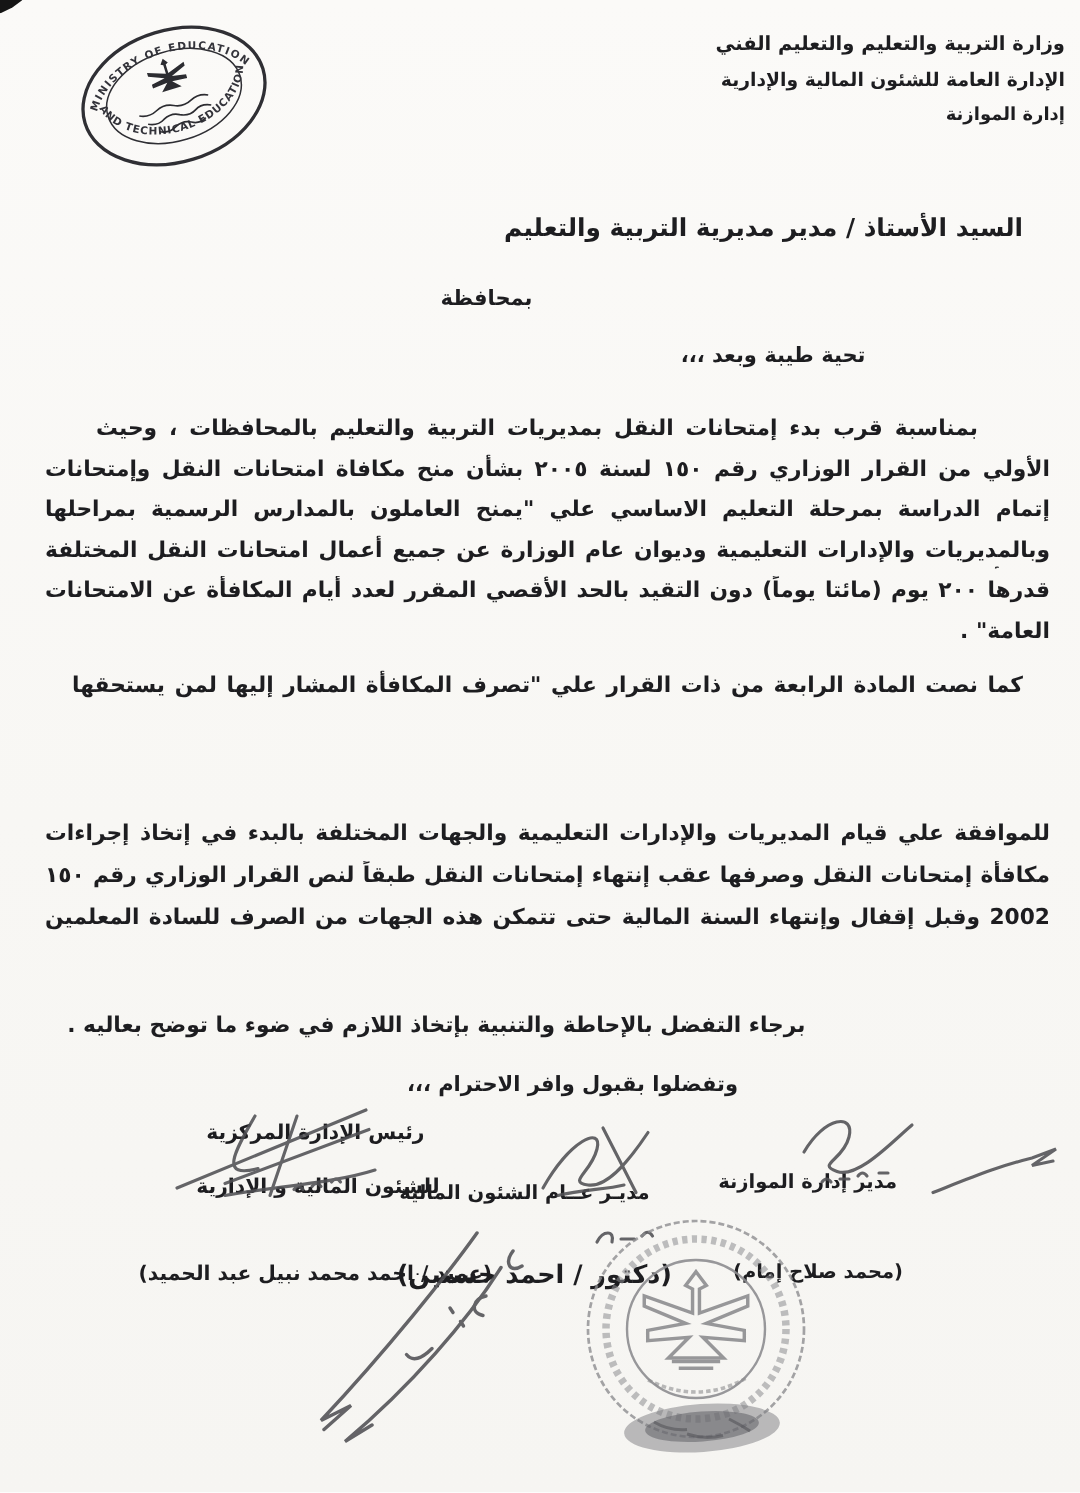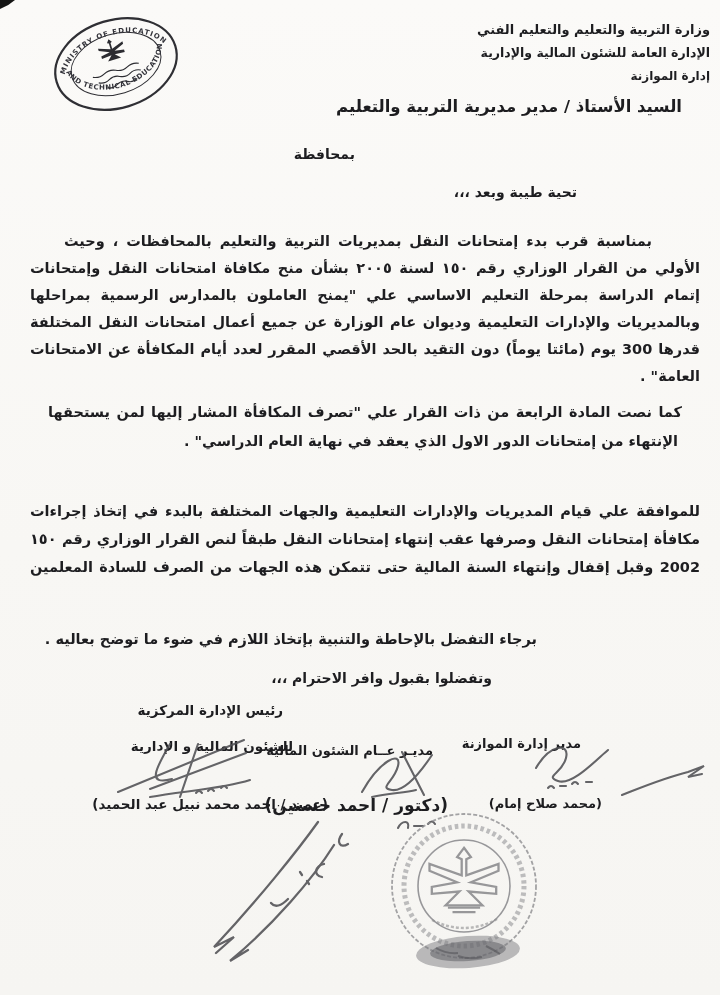--- a/index.html
+++ b/index.html
@@ -2,21 +2,21 @@
 <html lang="ar"><head>
 <meta charset="utf-8">
 <style>
   html,body{margin:0;padding:0;}
   body{width:720px;height:995px;position:relative;overflow:hidden;
        font-family:"DejaVu Sans","Liberation Sans",sans-serif;}
   .page{position:absolute;inset:0;background:linear-gradient(180deg,#fbfaf8 0%,#f8f7f4 55%,#f6f5f2 100%);}
   .corner-mark{position:absolute;left:0;top:0;width:15px;height:9px;background:#151515;
        clip-path:polygon(0 0,100% 0,55% 55%,0 100%);}
   .ar{direction:rtl;color:#1d1d20;font-weight:bold;}
-  .ln{position:absolute;font-size:14.5px;line-height:21px;white-space:nowrap;}
+  .ln{position:absolute;font-size:14.5px;line-height:21px;white-space:nowrap;margin-top:45px;}
   .just{white-space:normal;text-align:justify;text-align-last:justify;height:22px;overflow:hidden;}
   .head-line{position:absolute;right:10px;text-align:right;}
   .seal,.stamp,.inkwork{position:absolute;}
   .inkwork{pointer-events:none;}
 </style>
 </head>
 <body>
 
 <div class="page">
 
@@ -50,37 +50,36 @@
   <div class="ar head-line" style="top:69px;font-size:12px">إدارة الموازنة</div>
 
   <div class="ar ln" style="top:96px;right:38px;font-size:16.5px">السيد الأستاذ / مدير مديرية التربية والتعليم</div>
   <div class="ar ln" style="top:144px;right:365px;font-size:14px">بمحافظة</div>
   <div class="ar ln" style="top:182px;right:143px;font-size:14px">تحية طيبة وبعد ،،،</div>
 
   <div class="ar ln just" style="top:231px;right:68px;width:588px">بمناسبة قرب بدء إمتحانات النقل بمديريات التربية والتعليم بالمحافظات ، وحيث نصت المادة</div>
   <div class="ar ln just" style="top:258px;right:20px;left:30px">الأولي من القرار الوزاري رقم ١٥٠ لسنة ٢٠٠٥ بشأن منح مكافاة امتحانات النقل وإمتحانات شهادة</div>
   <div class="ar ln just" style="top:285px;right:20px;left:30px">إتمام الدراسة بمرحلة التعليم الاساسي علي "يمنح العاملون بالمدارس الرسمية بمراحلها المختلفة</div>
   <div class="ar ln just" style="top:312px;right:20px;left:30px">وبالمديريات والإدارات التعليمية وديوان عام الوزارة عن جميع أعمال امتحانات النقل المختلفة مكافأة</div>
-  <div class="ar ln just" style="top:339px;right:20px;left:30px">قدرها 300 يوم (مائتا يوماً) دون التقيد بالحد الأقصي المقرر لعدد أيام المكافأة عن الامتحانات</div>
+  <div class="ar ln just" style="top:339px;right:20px;left:30px">قدرها ٢٠٠ يوم (مائتا يوماً) دون التقيد بالحد الأقصي المقرر لعدد أيام المكافأة عن الامتحانات</div>
   <div class="ar ln" style="top:366px;right:20px">العامة" .</div>
 
   <div class="ar ln just" style="top:402px;right:38px;width:634px">كما نصت المادة الرابعة من ذات القرار علي "تصرف المكافأة المشار إليها لمن يستحقها عقب</div>
-  <div class="ar ln" style="top:431px;right:42px">الإنتهاء من إمتحانات الدور الاول الذي يعقد في نهاية العام الدراسي" .</div>
 
   <div class="ar ln just" style="top:501px;right:20px;left:30px">للموافقة علي قيام المديريات والإدارات التعليمية والجهات المختلفة بالبدء في إتخاذ إجراءات صرف</div>
   <div class="ar ln just" style="top:529px;right:20px;left:30px">مكافأة إمتحانات النقل وصرفها عقب إنتهاء إمتحانات النقل طبقاً لنص القرار الوزاري رقم ١٥٠ لسنة</div>
   <div class="ar ln just" style="top:557px;right:20px;left:30px">2002 وقبل إقفال وإنتهاء السنة المالية حتى تتمكن هذه الجهات من الصرف للسادة المعلمين</div>
 
   <div class="ar ln" style="top:629px;right:183px">برجاء التفضل بالإحاطة والتنبية بإتخاذ اللازم في ضوء ما توضح بعاليه .</div>
   <div class="ar ln" style="top:668px;right:228px;font-size:14px">وتفضلوا بقبول وافر الاحترام ،،،</div>
 
   <div class="ar ln" style="top:700px;right:437px;font-size:13.5px">رئيس الإدارة المركزية</div>
   <div class="ar ln" style="top:736px;right:427px;font-size:13.5px">للشئون المالية و الإدارية</div>
   <div class="ar ln" style="top:740px;right:287px;font-size:13px">مديـر عــام الشئون المالية</div>
-  <div class="ar ln" style="top:733px;right:139px;font-size:13px">مدير إدارة الموازنة</div>
+  <div class="ar ln" style="top:733px;right:122px;font-size:13px">مدير إدارة الموازنة</div>
 
   <div class="ar ln" style="top:794px;right:392px;font-size:13.5px">(عميد / احمد محمد نبيل عبد الحميد)</div>
   <div class="ar ln" style="top:795px;right:272px;font-size:17px">(دكتور / احمد حسنين)</div>
   <div class="ar ln" style="top:793px;right:118px;font-size:13px">(محمد صلاح إمام)</div>
 
   <svg class="inkwork" style="left:0;top:0" width="720" height="995" viewBox="0 0 720 995">
     <g fill="none" stroke="#505054" stroke-width="2.1" stroke-linecap="round" opacity="0.88">
 
       <g>
         <path d="M118,792 L244,740"></path>

